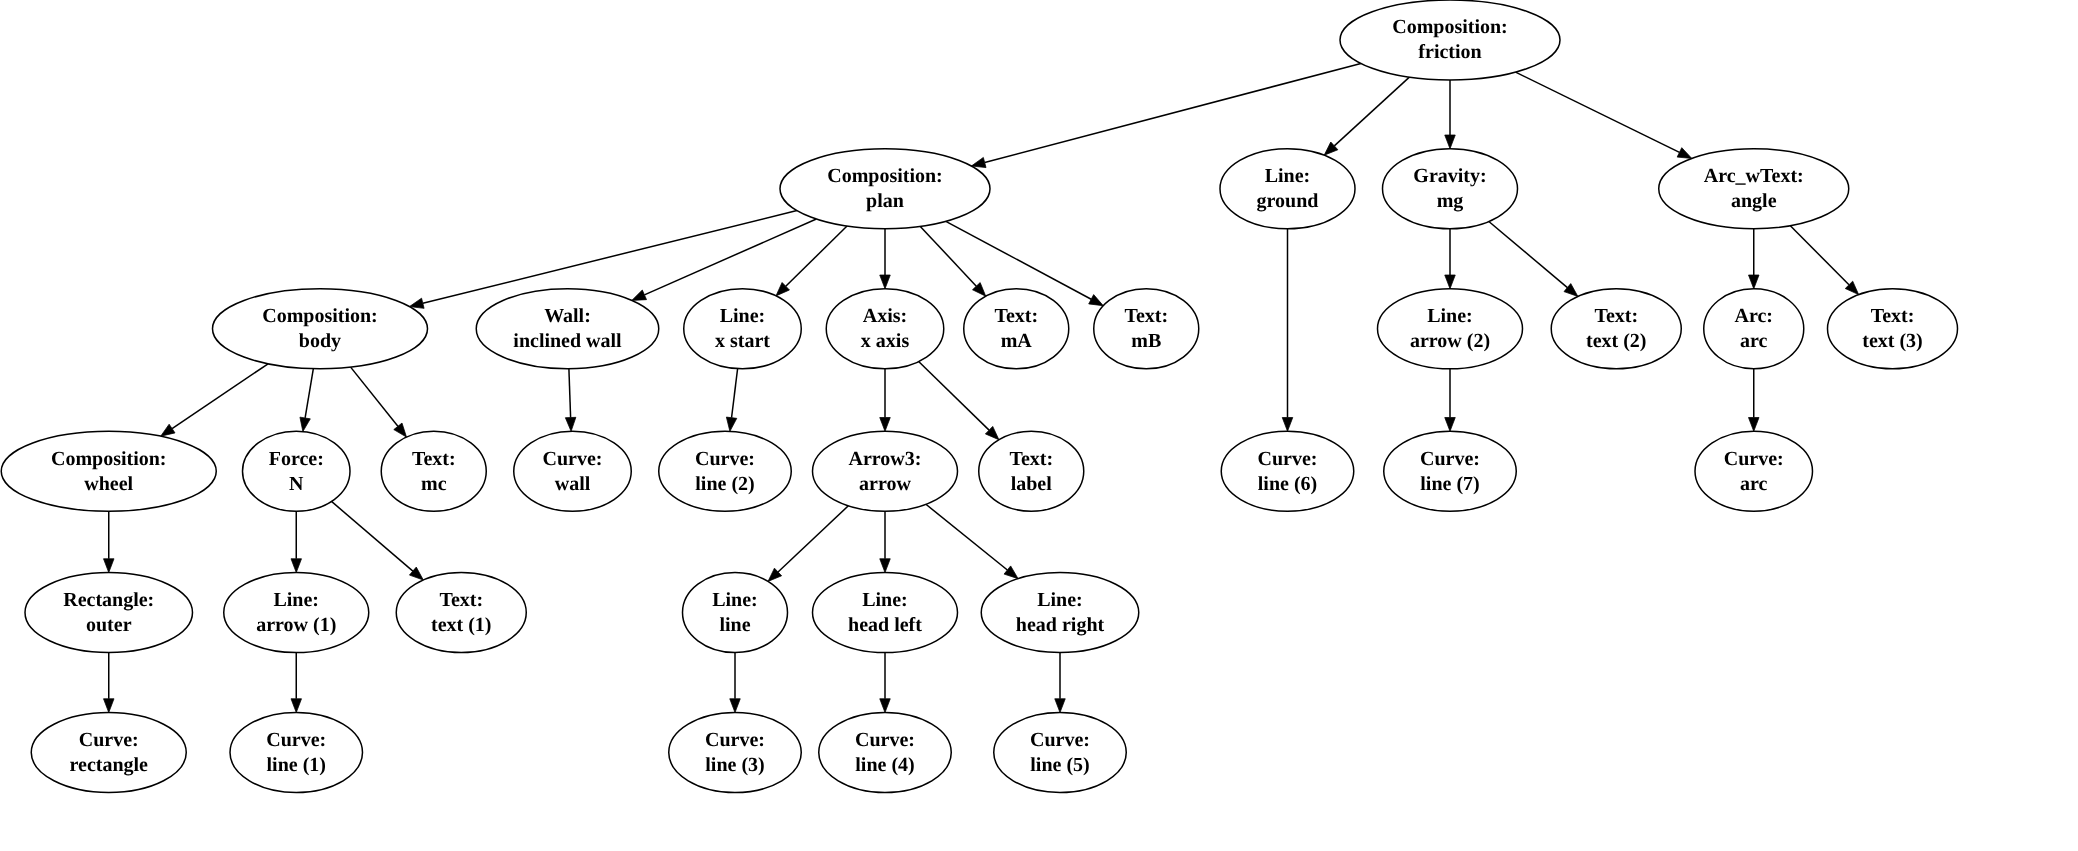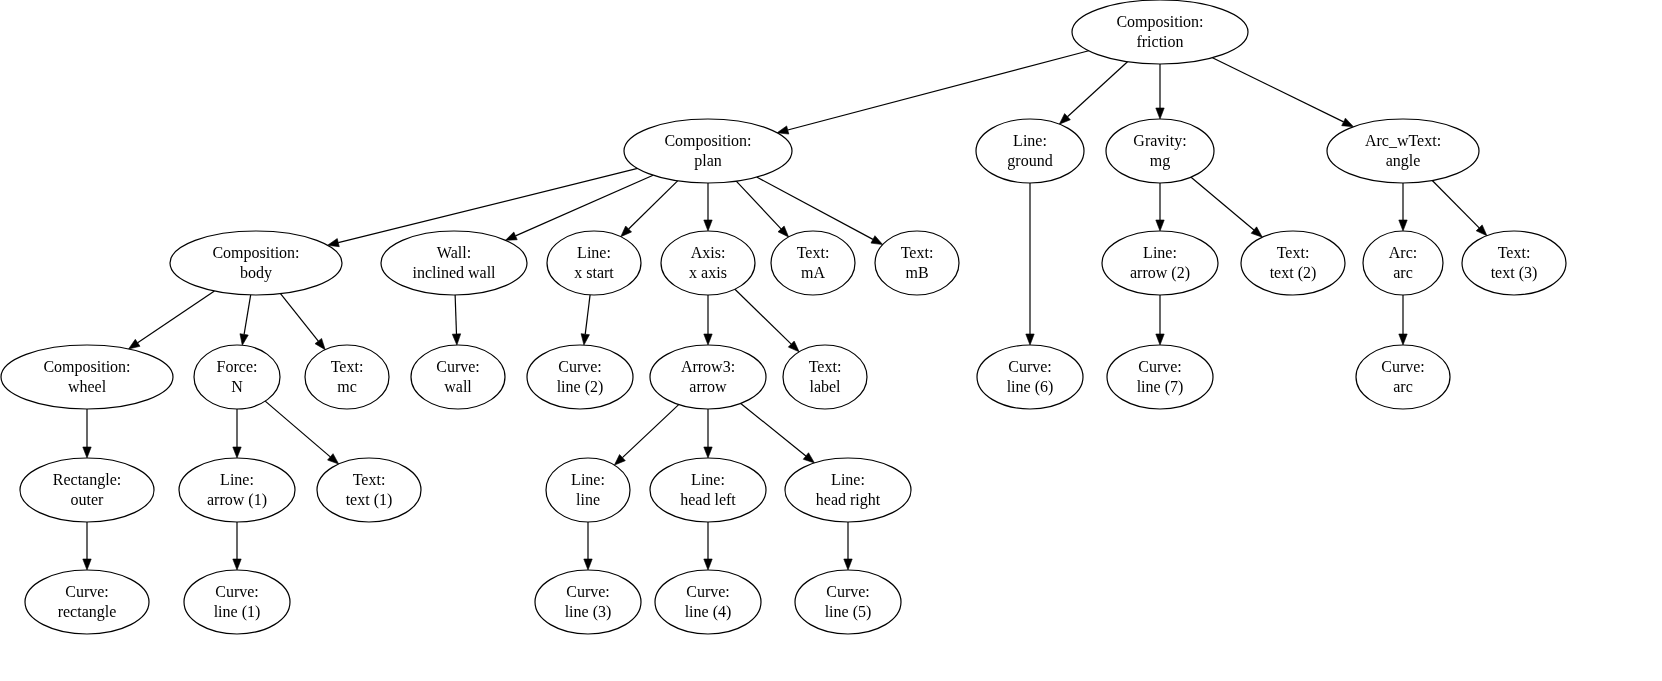--- a/index.html
+++ b/index.html
@@ -6,20 +6,21 @@
     margin: 0;
     padding: 0;
     background: #ffffff;
   }
   #canvas-wrap {
     position: relative;
     width: 1662px;
     height: 681px;
     background: #ffffff;
     overflow: hidden;
+    font-weight: bold;
   }
   svg#graph {
     display: block;
     width: 1662px;
     height: 681px;
     background: #ffffff;
   }
   .node-ellipse {
     fill: #ffffff;
     stroke: #000000;

